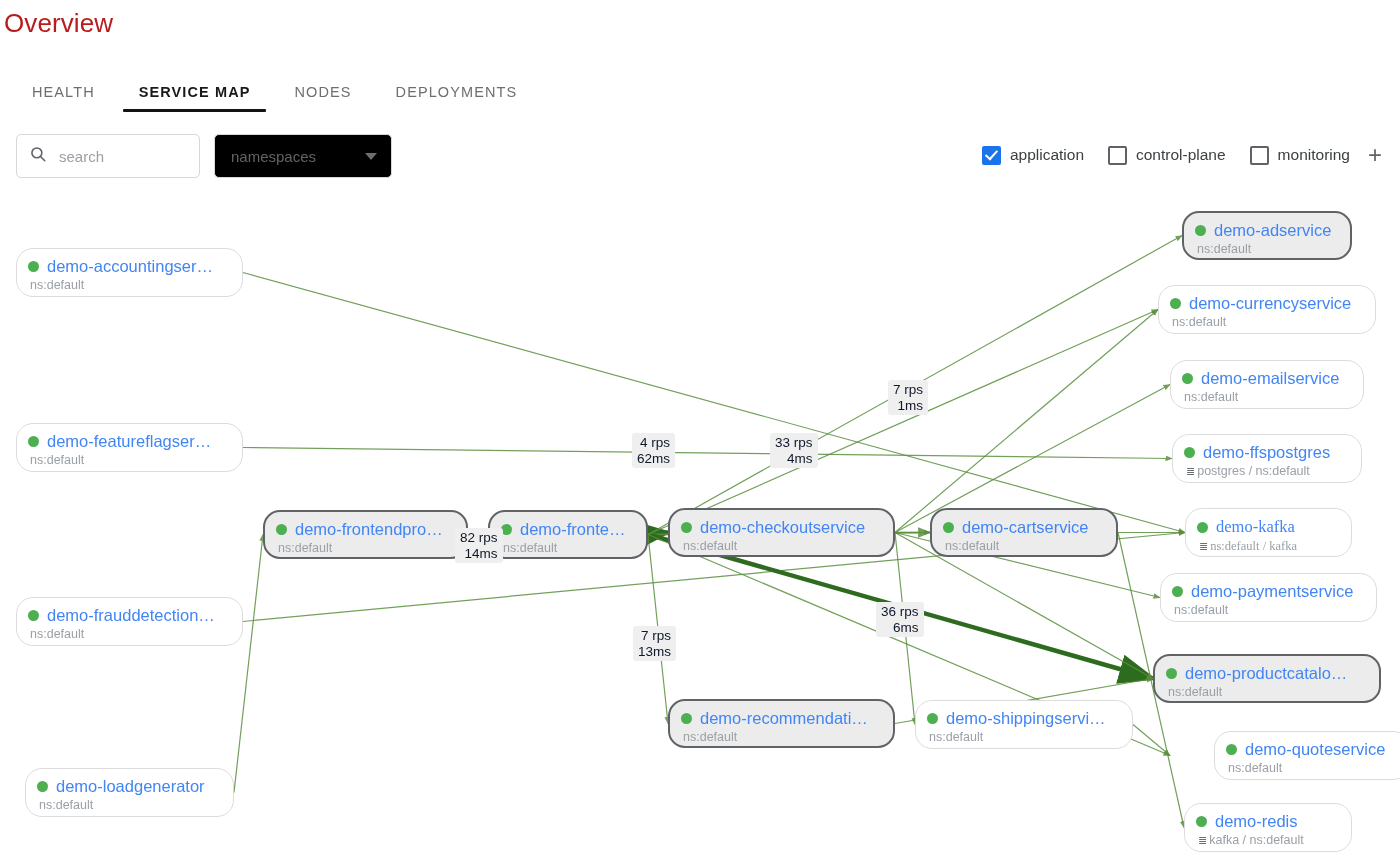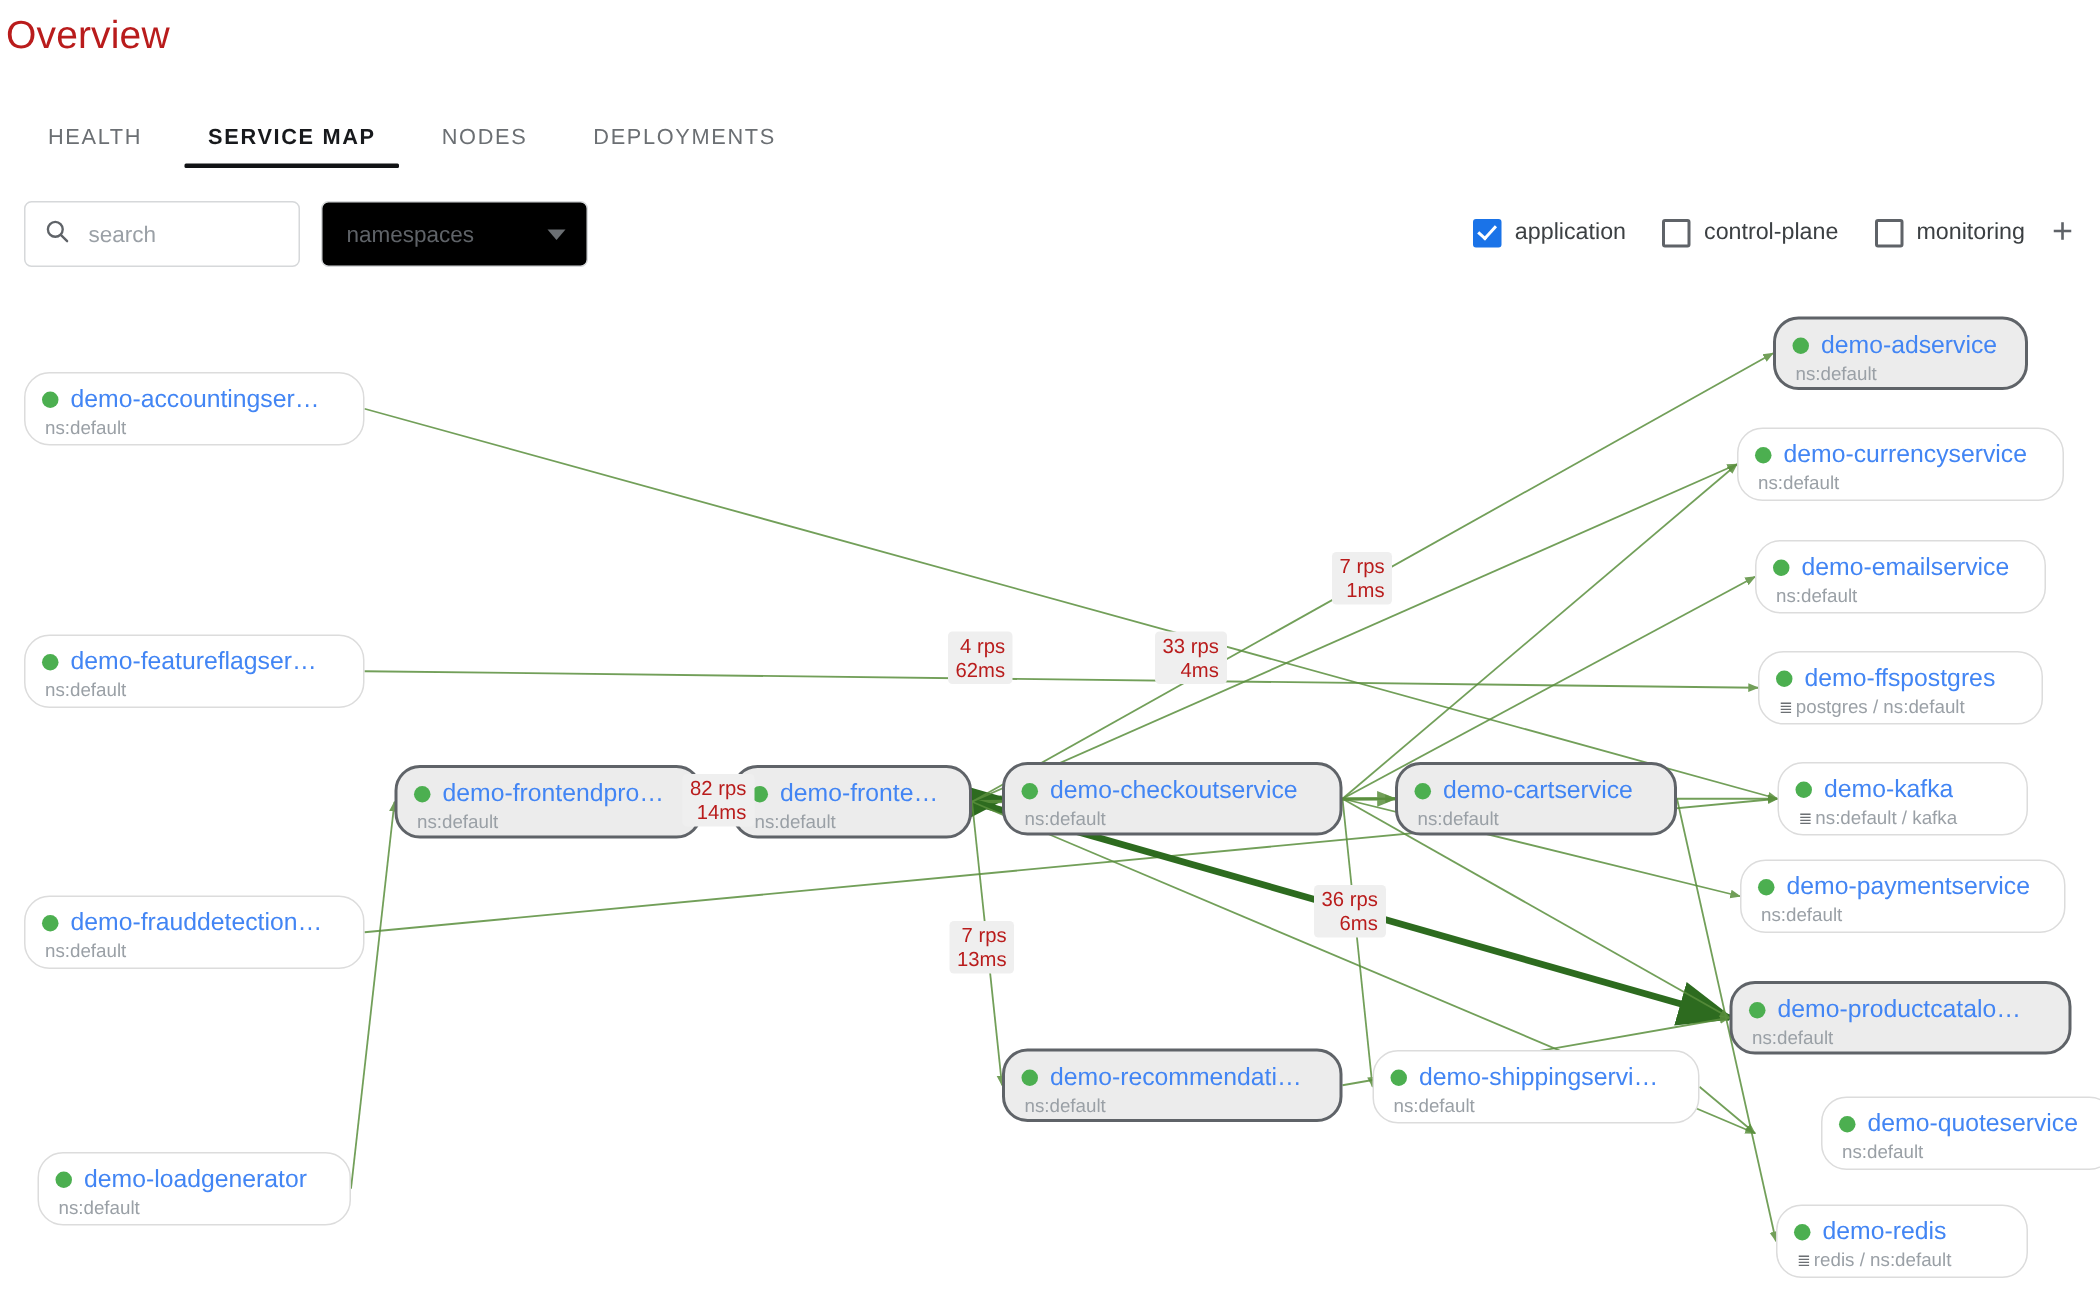--- a/index.html
+++ b/index.html
@@ -110,23 +110,24 @@
     white-space: nowrap; overflow: hidden; text-overflow: ellipsis;
   }
   .node .sub {
     font-size: 12.5px; color: #9aa0a6; margin-top: 2px; padding-left: 2px;
     white-space: nowrap; display: flex; align-items: center; gap: 2px;
   }
   .db-ico { font-size: 11px; color: #6b6f73; }
 
   .edge-label {
     position: absolute; background: #efefef; border-radius: 3px;
-    padding: 2px 5px; font-size: 13.5px; color: #b91c1c;
+    padding: 2px 5px; font-size: 13.5px; color: #0f172a;
     line-height: 1.15; text-align: right; white-space: nowrap;
     pointer-events: none;
+    margin-top: 12px;
   }
 </style>
 </head>
 <body>
 
 <div id="root">
 
   <div class="page-title">Overview</div>
 
   <div class="tabs">
@@ -321,21 +322,21 @@
         <div class="node" style="left: 1172px; top: 244px; width: 190px; height: 49px;">
           <div class="title-row">
             <span class="dot" style="background: rgb(76, 175, 80);"></span>
             <span class="nm">demo-ffspostgres</span>
           </div>
           <div class="sub">
             <span class="db-ico">≣</span>
             <span>postgres / ns:default</span>
           </div>
         </div>
-        <div class="node" style="left: 1185px; top: 318px; width: 167px; height: 49px;">
+        <div class="node" style="left: 1185px; top: 318px; width: 167px; height: 49px; font-family: Liberation Serif, serif;">
           <div class="title-row">
             <span class="dot" style="background: rgb(76, 175, 80);"></span>
             <span class="nm">demo-kafka</span>
           </div>
           <div class="sub">
             <span class="db-ico">≣</span>
             <span>ns:default / kafka</span>
           </div>
         </div>
         <div class="node" style="left: 1160px; top: 383px; width: 217px; height: 49px;">
@@ -365,21 +366,21 @@
             <span>ns:default</span>
           </div>
         </div>
         <div class="node" style="left: 1184px; top: 613px; width: 168px; height: 49px;">
           <div class="title-row">
             <span class="dot" style="background: rgb(76, 175, 80);"></span>
             <span class="nm">demo-redis</span>
           </div>
           <div class="sub">
             <span class="db-ico">≣</span>
-            <span>redis / ns:default</span>
+            <span>kafka / ns:default</span>
           </div>
         </div>
       </div>
     <div id="labels-layer">
         <div class="edge-label" style="left: 455px; top: 326px;">
           <div>82 rps</div>
           <div>14ms</div>
         </div>
         <div class="edge-label" style="left: 888px; top: 178px;">
           <div>7 rps</div>

